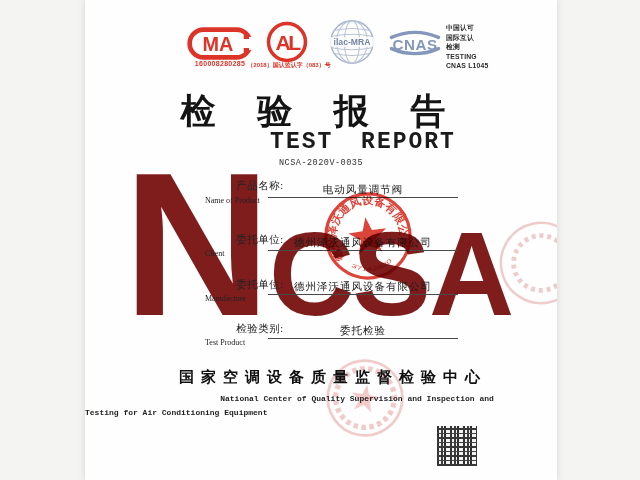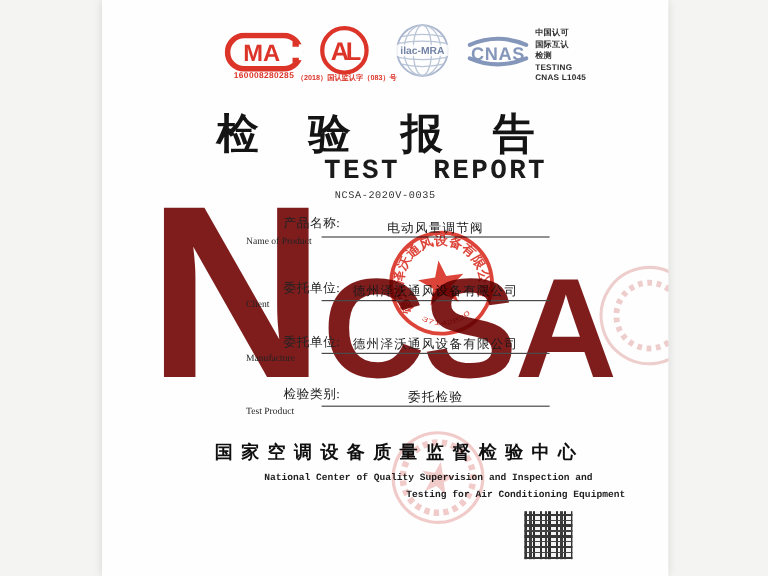--- a/index.html
+++ b/index.html
@@ -66,21 +66,21 @@
   .seal-bottom{left:240px;top:358px;z-index:2;opacity:.33;transform:rotate(10deg);
     mix-blend-mode:multiply;}
 
   
   .org-cn{left:0;top:368px;width:472px;text-align:center;
     font-size:15px;font-weight:700;color:#101010;
     letter-spacing:7px;padding-left:24px;box-sizing:border-box;z-index:1;}
   .org-en1{left:0;top:394px;width:472px;text-align:center;
     font-family:"Liberation Mono",monospace;font-weight:700;
     font-size:8px;color:#1f1f1f;z-index:1;margin-left:36px;}
-  .org-en2{left:0;top:408px;width:436px;text-align:right;
+  .org-en2{left:0;top:408px;width:436px;text-align:left;
     font-family:"Liberation Mono",monospace;font-weight:700;
     font-size:8px;color:#1f1f1f;z-index:1;}
 
   .qr{left:352px;top:426px;width:40px;height:40px;z-index:2;
     background-color:#f2f2f2;
     background-image:
       repeating-linear-gradient(0deg,#1c1c1c 0 2px,transparent 2px 5px,#2a2a2a 5px 6px,transparent 6px 9px),
       repeating-linear-gradient(90deg,#161616 0 2px,transparent 2px 4px,#222 4px 6px,transparent 6px 7px,#0f0f0f 7px 9px,transparent 9px 13px);
     image-rendering:pixelated;opacity:.88;}
 </style>

